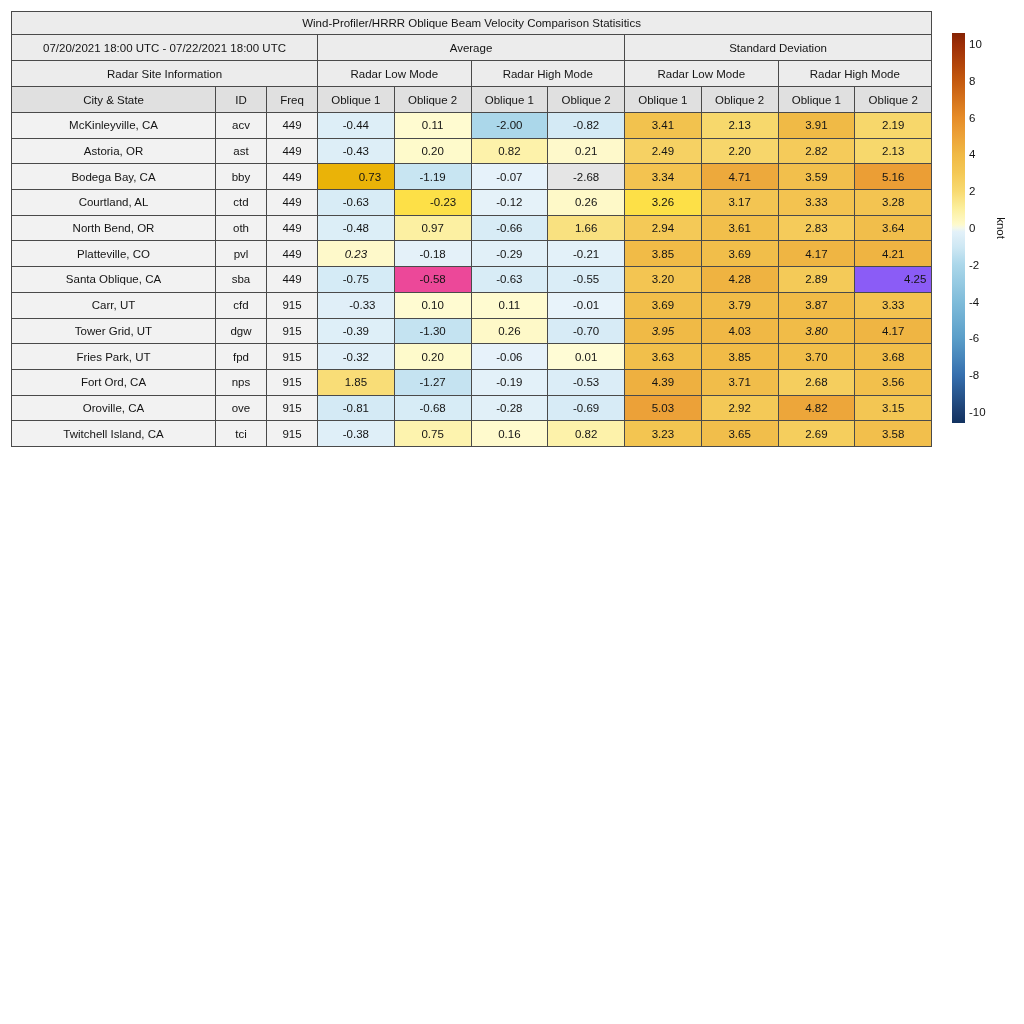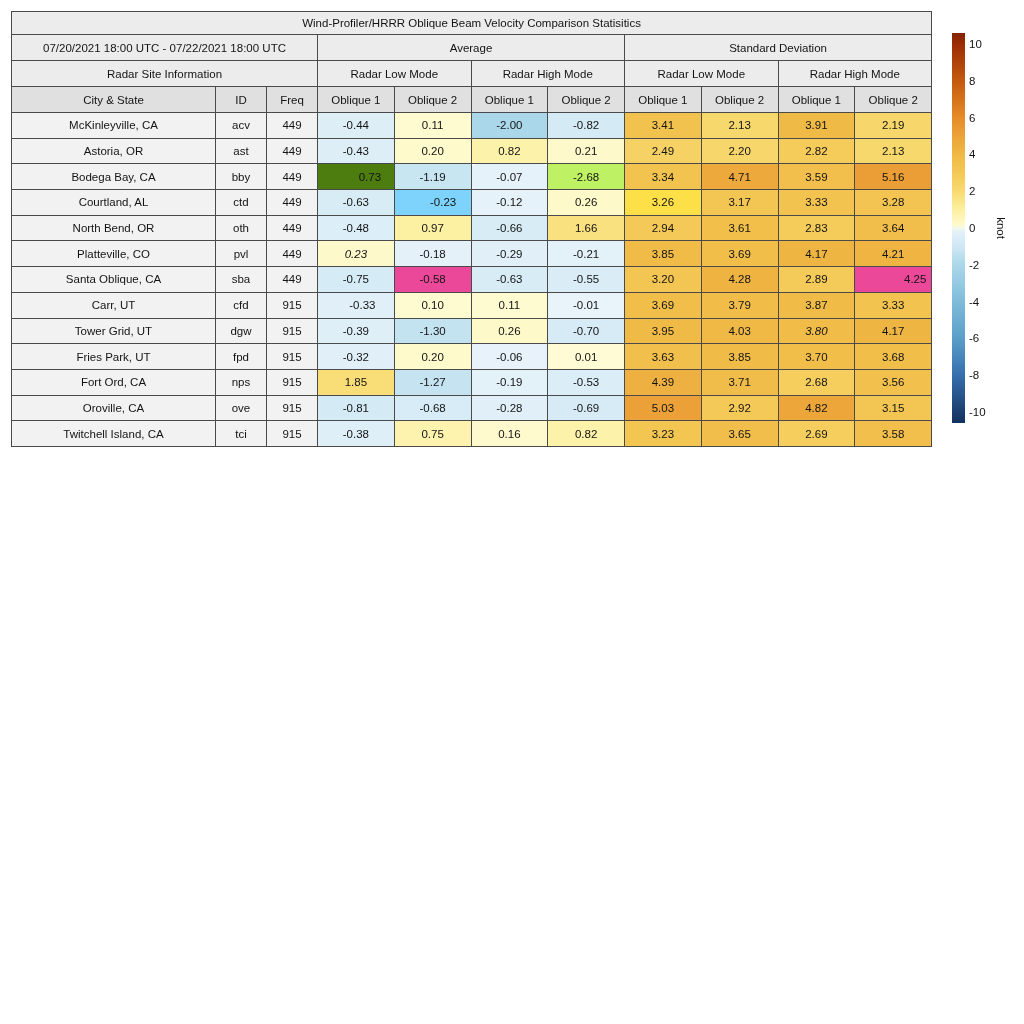--- a/index.html
+++ b/index.html
@@ -110,35 +110,35 @@
           <td class="val" style="background: rgb(254, 249, 203);">0.21</td>
           <td class="val" style="background: rgb(246, 209, 99);">2.49</td>
           <td class="val" style="background: rgb(247, 214, 107);">2.20</td>
           <td class="val" style="background: rgb(245, 203, 90);">2.82</td>
           <td class="val" style="background: rgb(247, 216, 108);">2.13</td>
         </tr>
         <tr>
           <td class="info">Bodega Bay, CA</td>
           <td class="info">bby</td>
           <td class="info">449</td>
-          <td class="val" style="background: #4d7c0f; padding-left: 28px;">0.73</td>
+          <td class="val" style="background: #eab308; padding-left: 28px;">0.73</td>
           <td class="val" style="background: rgb(200, 229, 242);">-1.19</td>
           <td class="val" style="background: rgb(230, 242, 250); border-radius: 6px;">-0.07</td>
-          <td class="val" style="background: #bef264;">-2.68</td>
+          <td class="val" style="background: #e5e5e5;">-2.68</td>
           <td class="val" style="background: rgb(243, 195, 80);">3.34</td>
           <td class="val" style="background: rgb(237, 169, 60);">4.71</td>
           <td class="val" style="background: rgb(242, 191, 76);">3.59</td>
           <td class="val" style="background: rgb(235, 158, 53);">5.16</td>
         </tr>
         <tr>
           <td class="info">Courtland, AL</td>
           <td class="info">ctd</td>
           <td class="info">449</td>
           <td class="val" style="background: rgb(216, 236, 246);">-0.63</td>
-          <td class="val" style="background: #7dd3fc; padding-left: 21px;">-0.23</td>
+          <td class="val" style="background: #fde047; padding-left: 21px;">-0.23</td>
           <td class="val" style="background: rgb(229, 242, 249);">-0.12</td>
           <td class="val" style="background: rgb(254, 249, 200);">0.26</td>
           <td class="val" style="background: #fde047;">3.26</td>
           <td class="val" style="background: rgb(243, 197, 82);">3.17</td>
           <td class="val" style="background: rgb(243, 195, 80);">3.33</td>
           <td class="val" style="background: rgb(243, 196, 81);">3.28</td>
         </tr>
         <tr>
           <td class="info">North Bend, OR</td>
           <td class="info">oth</td>
@@ -169,21 +169,21 @@
           <td class="info">Santa Oblique, CA</td>
           <td class="info">sba</td>
           <td class="info">449</td>
           <td class="val" style="background: rgb(213, 235, 246);">-0.75</td>
           <td class="val" style="background: #ec4899;">-0.58</td>
           <td class="val" style="background: rgb(216, 236, 246);">-0.63</td>
           <td class="val" style="background: rgb(218, 237, 247);">-0.55</td>
           <td class="val" style="background: rgb(243, 197, 82);">3.20</td>
           <td class="val" style="background: rgb(239, 179, 65);">4.28</td>
           <td class="val" style="background: rgb(244, 202, 88);">2.89</td>
-          <td class="val" style="background: #ec4899; padding-left: 44px;">4.25</td>
+          <td class="val" style="background: #8b5cf6; padding-left: 44px;">4.25</td>
         </tr>
         <tr>
           <td class="info">Carr, UT</td>
           <td class="info">cfd</td>
           <td class="info">915</td>
           <td class="val" style="background: rgb(224, 239, 248); padding-left: 13px;">-0.33</td>
           <td class="val" style="background: rgb(255, 251, 209);">0.10</td>
           <td class="val" style="background: rgb(255, 251, 208);">0.11</td>
           <td class="val" style="background: rgb(232, 243, 250);">-0.01</td>
           <td class="val" style="background: rgb(241, 190, 74);">3.69</td>
@@ -192,21 +192,21 @@
           <td class="val" style="background: rgb(243, 195, 80);">3.33</td>
         </tr>
         <tr>
           <td class="info">Tower Grid, UT</td>
           <td class="info">dgw</td>
           <td class="info">915</td>
           <td class="val" style="background: rgb(222, 239, 248);">-0.39</td>
           <td class="val" style="background: rgb(196, 227, 241);">-1.30</td>
           <td class="val" style="background: rgb(254, 249, 200);">0.26</td>
           <td class="val" style="background: rgb(215, 235, 246);">-0.70</td>
-          <td class="val" style="background: rgb(240, 186, 70);">3.95</td>
+          <td class="val" style="background: rgb(240, 186, 70); font-style: italic;">3.95</td>
           <td class="val" style="background: rgb(240, 184, 69);">4.03</td>
           <td class="val" style="background: rgb(241, 188, 72); font-style: italic;">3.80</td>
           <td class="val" style="background: rgb(239, 181, 67);">4.17</td>
         </tr>
         <tr>
           <td class="info">Fries Park, UT</td>
           <td class="info">fpd</td>
           <td class="info">915</td>
           <td class="val" style="background: rgb(224, 239, 248);">-0.32</td>
           <td class="val" style="background: rgb(254, 250, 203);">0.20</td>

